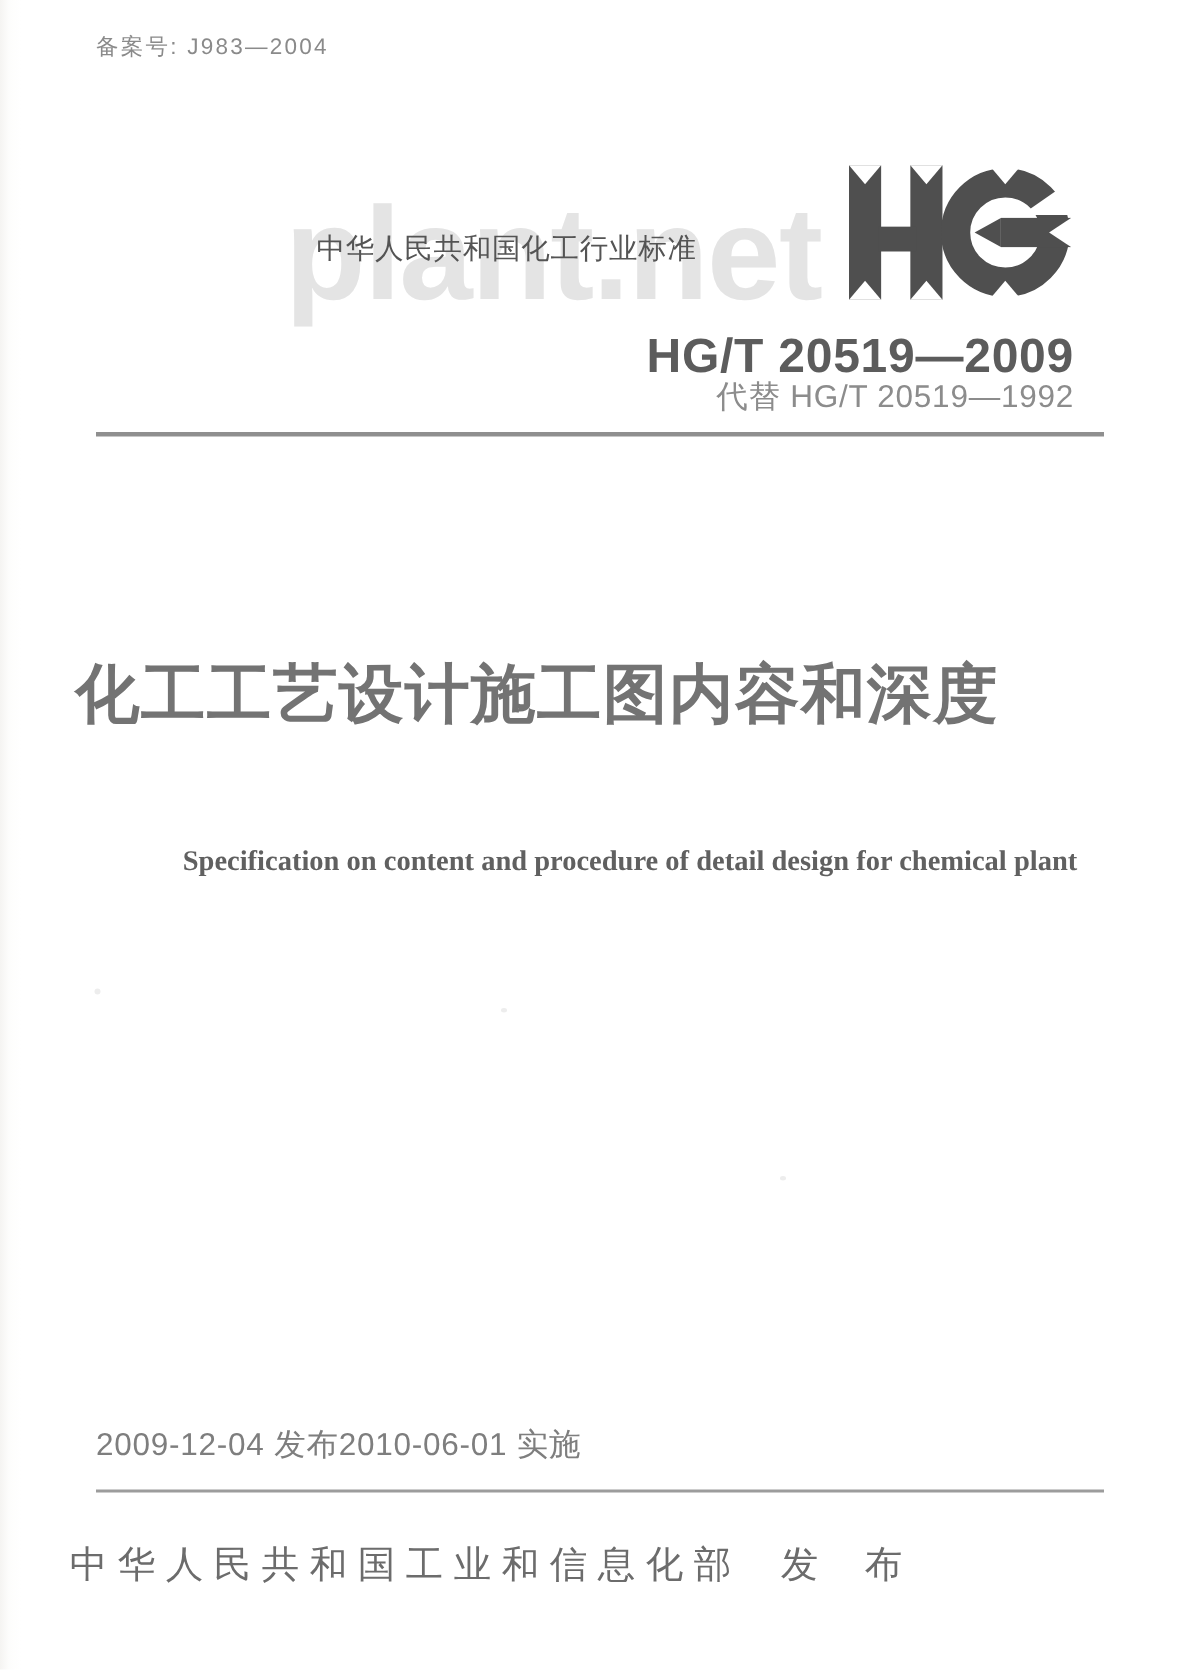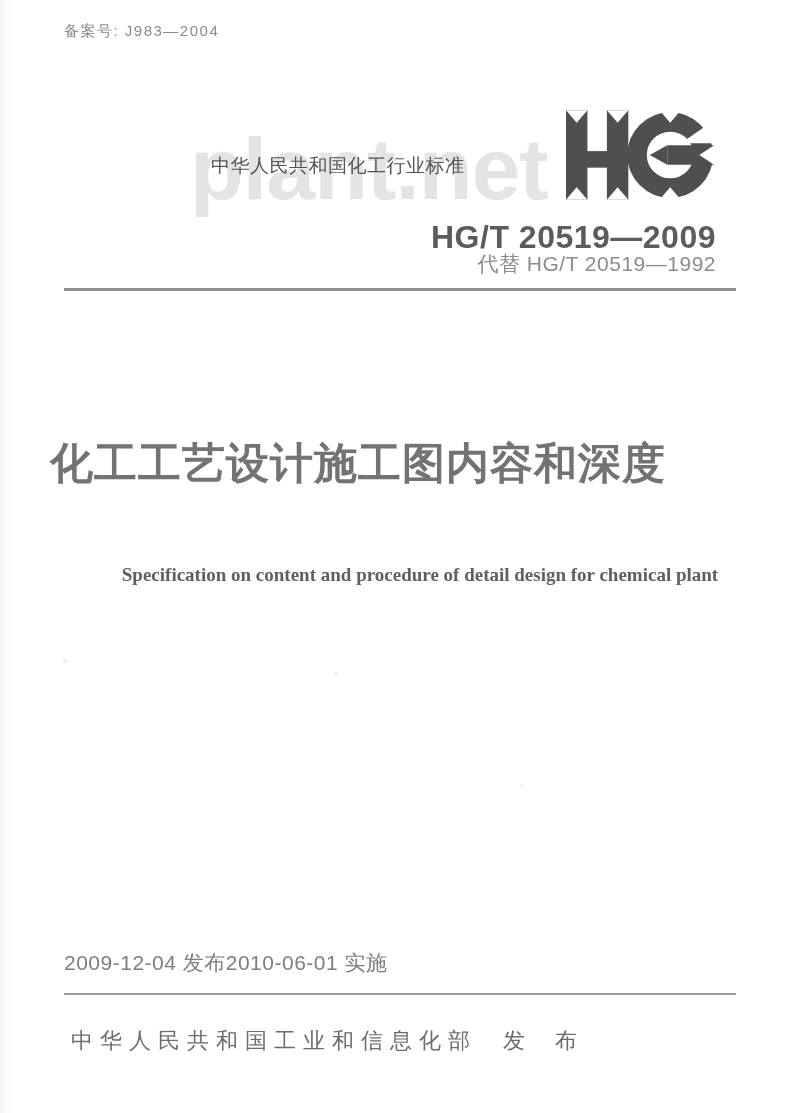--- a/index.html
+++ b/index.html
@@ -115,21 +115,21 @@
     position: absolute;
     left: 64px; top: 993px;
     width: 672px; height: 2px;
     background: #9c9c9c;
   }
   .publisher-row {
     position: absolute;
     left: 0; top: 1026px;
     width: 660px;
     text-align: center;
-    font-size: 22px;
+    font-size: 25px;
     color: #6c6c6c;
   }
   .publisher-name { letter-spacing: 7px; }
   .publish-action { letter-spacing: 12px; margin-left: 26px; }
 
   
   .speck { position: absolute; background: #ededed; border-radius: 50%; }
   .speck.s1 { left: 63px;  top: 659px; width: 4px; height: 4px; }
   .speck.s2 { left: 334px; top: 672px; width: 4px; height: 3px; }
   .speck.s3 { left: 520px; top: 784px; width: 4px; height: 3px; }

